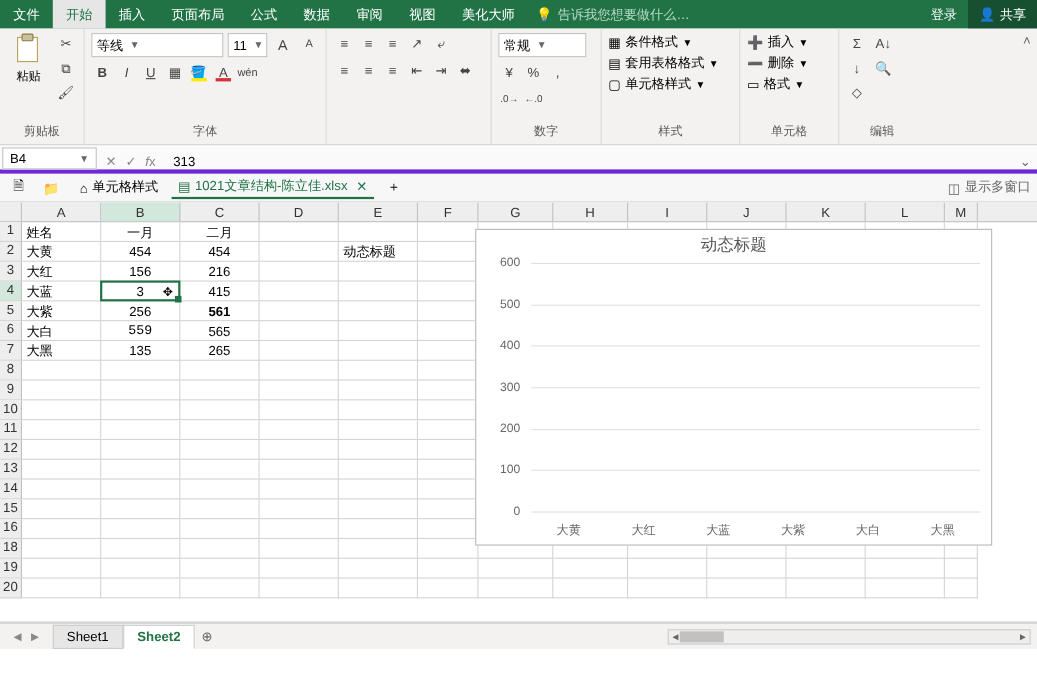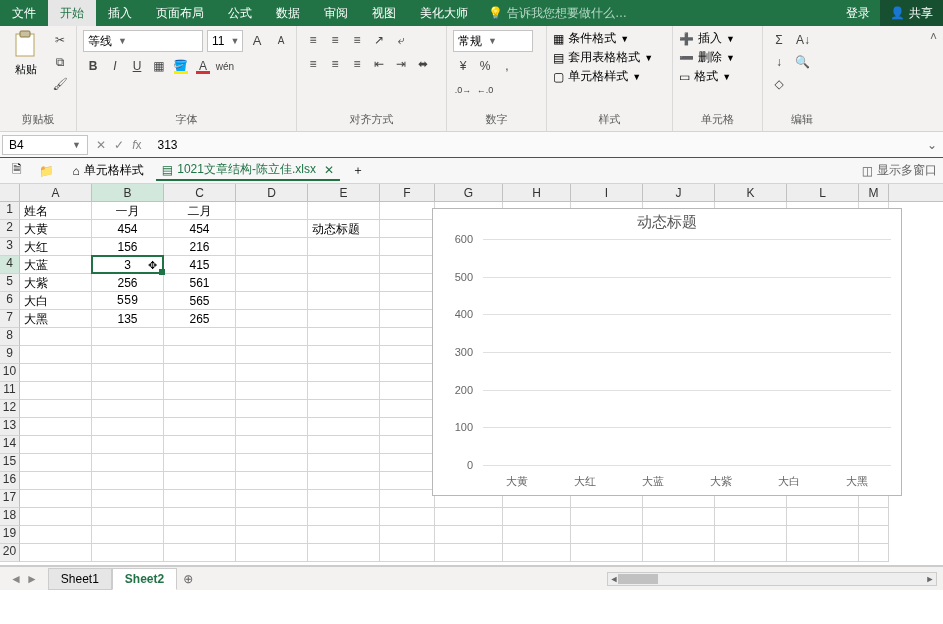--- a/index.html
+++ b/index.html
@@ -22,21 +22,21 @@
   .group-body { display:flex; gap:4px; align-items:flex-start; }
   .vcol { display:flex; flex-direction:column; gap:2px; }
   .icon-btn { width:20px; height:20px; display:inline-flex; align-items:center; justify-content:center; color:#444; border:1px solid transparent; cursor:pointer; }
   .big-btn { display:flex; flex-direction:column; align-items:center; width:40px; gap:2px; cursor:pointer; }
   .ribbon-collapse { position:absolute; right:6px; top:4px; color:#666; cursor:pointer; }
 
   .combo { height:22px; border:1px solid #c4c4c4; background:#fff; display:flex; align-items:center; padding:0 4px; font-size:12px; }
   .combo .arrow { margin-left:6px; color:#666; font-size:9px; }
 
   
-  .fxbar { height:26px; border-bottom:1px solid #6d28d9; display:flex; align-items:center; background:#fafafa; }
+  .fxbar { height:26px; border-bottom:4px solid #6d28d9; display:flex; align-items:flex-end; background:#fafafa; }
   .namebox { width:86px; border:1px solid #c4c4c4; background:#fff; height:20px; margin:0 2px; padding:0 6px; display:flex; align-items:center; justify-content:space-between;}
   .fxarea { flex:1; display:flex; align-items:center; gap:8px; padding-left:6px;}
   .fxarea .btn { color:#888; cursor:pointer; }
   .fx-input { flex:1; padding-left:8px; }
   .fxbar .expand { margin-right:6px; color:#666; cursor:pointer; }
 
   
   .filetabs-row { height:26px; border-bottom:1px solid #d4d4d4; background:#f7f7f7; display:flex; align-items:center; padding:0 6px; gap:6px;}
   .filetabs-row .pill { display:flex; align-items:center; gap:4px; padding:0 6px; height:20px; cursor:pointer; }
   .filetabs-row .pill.active { border-bottom:2px solid #217346; color:#217346; }
@@ -179,21 +179,20 @@
       </div>
       <div style="display:flex;gap:2px;">
         <span class="icon-btn">≡</span>
         <span class="icon-btn">≡</span>
         <span class="icon-btn">≡</span>
         <span class="icon-btn">⇤</span>
         <span class="icon-btn">⇥</span>
         <span class="icon-btn">⬌</span>
       </div>
     </div>
-    <div class="group-label">对齐方式</div>
   </div>
 
   <div class="group" style="width:100px;">
     <div class="group-body vcol" style="gap:4px;">
       <div class="combo" style="width:80px;">
         <span>常规</span>
           <span class="arrow">▼</span>
       </div>
       <div style="display:flex;gap:2px;">
         <span class="icon-btn">¥</span>
@@ -381,21 +380,21 @@
         <div class="cell" style="width: 72px;"></div>
         <div class="cell" style="width: 72px;"></div>
         <div class="cell" style="width: 72px;"></div>
         <div class="cell" style="width: 72px;"></div>
         <div class="cell" style="width: 30px;"></div>
       </div>
       <div class="row">
         <div class="rh">5</div>
         <div class="cell" style="width: 72px;">大紫</div>
         <div class="cell num" style="width: 72px;">256</div>
-        <div class="cell num" style="width: 72px;">561</div>
+        <div class="cell num" style="width: 72px; font-weight: bold;">561</div>
         <div class="cell" style="width: 72px;"></div>
         <div class="cell" style="width: 72px;"></div>
         <div class="cell" style="width: 55px;"></div>
         <div class="cell" style="width: 68px;"></div>
         <div class="cell" style="width: 68px;"></div>
         <div class="cell" style="width: 72px;"></div>
         <div class="cell" style="width: 72px;"></div>
         <div class="cell" style="width: 72px;"></div>
         <div class="cell" style="width: 72px;"></div>
         <div class="cell" style="width: 30px;"></div>
@@ -555,36 +554,20 @@
         <div class="cell" style="width: 68px;"></div>
         <div class="cell" style="width: 68px;"></div>
         <div class="cell" style="width: 72px;"></div>
         <div class="cell" style="width: 72px;"></div>
         <div class="cell" style="width: 72px;"></div>
         <div class="cell" style="width: 72px;"></div>
         <div class="cell" style="width: 30px;"></div>
       </div>
       <div class="row">
         <div class="rh">16</div>
-        <div class="cell" style="width: 72px;"></div>
-        <div class="cell" style="width: 72px;"></div>
-        <div class="cell" style="width: 72px;"></div>
-        <div class="cell" style="width: 72px;"></div>
-        <div class="cell" style="width: 72px;"></div>
-        <div class="cell" style="width: 55px;"></div>
-        <div class="cell" style="width: 68px;"></div>
-        <div class="cell" style="width: 68px;"></div>
-        <div class="cell" style="width: 72px;"></div>
-        <div class="cell" style="width: 72px;"></div>
-        <div class="cell" style="width: 72px;"></div>
-        <div class="cell" style="width: 72px;"></div>
-        <div class="cell" style="width: 30px;"></div>
-      </div>
-      <div class="row">
-        <div class="rh">17</div>
         <div class="cell" style="width: 72px;"></div>
         <div class="cell" style="width: 72px;"></div>
         <div class="cell" style="width: 72px;"></div>
         <div class="cell" style="width: 72px;"></div>
         <div class="cell" style="width: 72px;"></div>
         <div class="cell" style="width: 55px;"></div>
         <div class="cell" style="width: 68px;"></div>
         <div class="cell" style="width: 68px;"></div>
         <div class="cell" style="width: 72px;"></div>
         <div class="cell" style="width: 72px;"></div>

